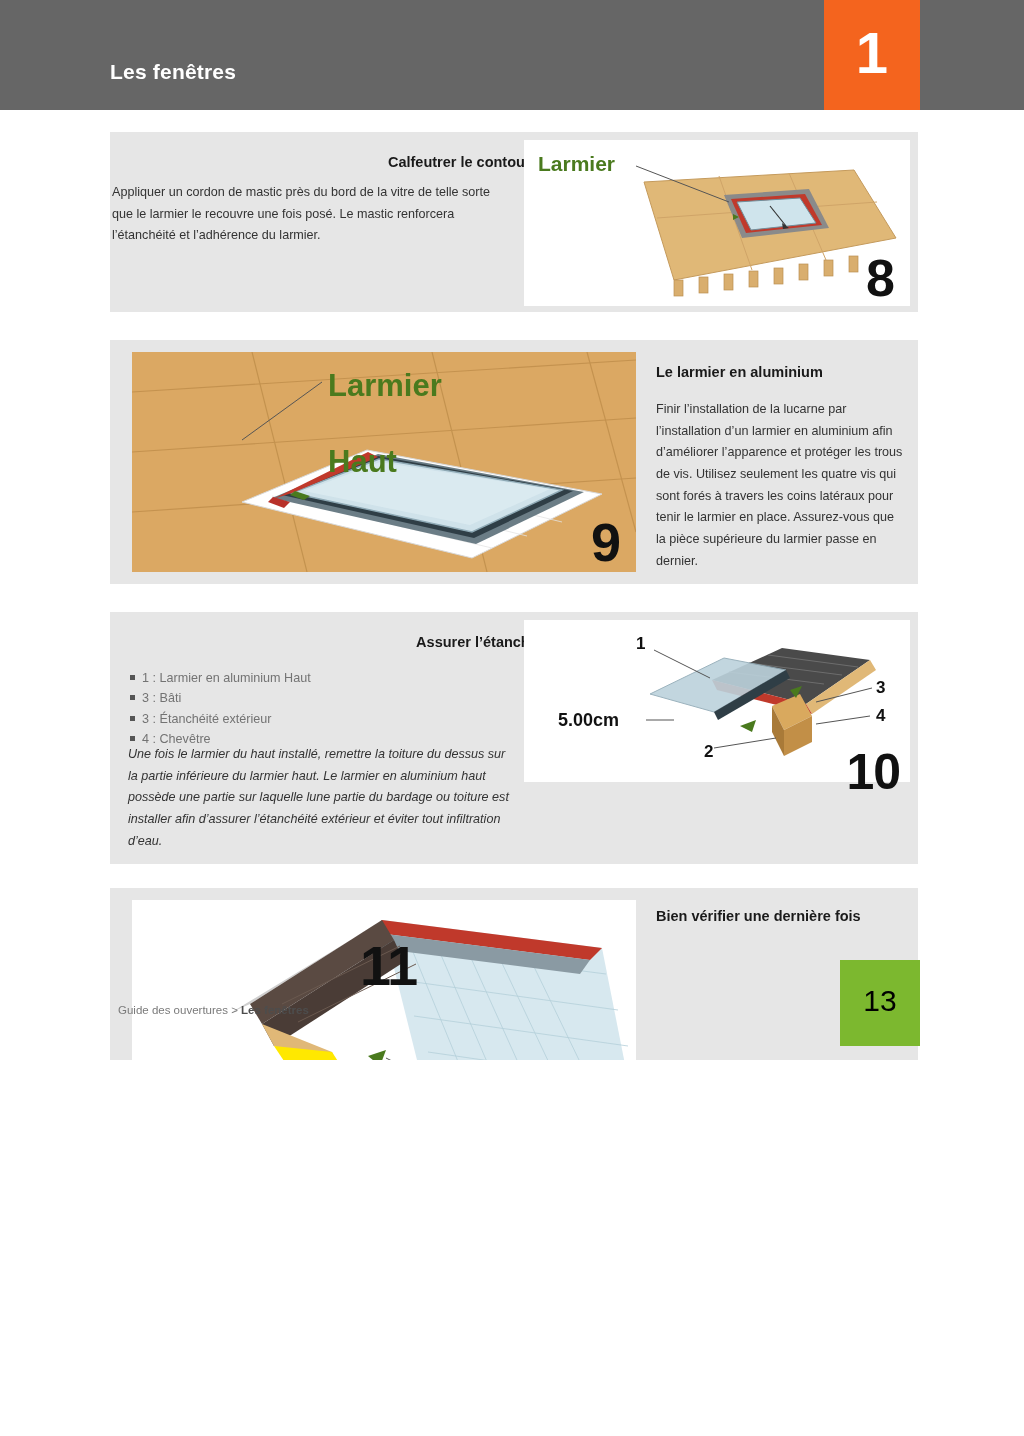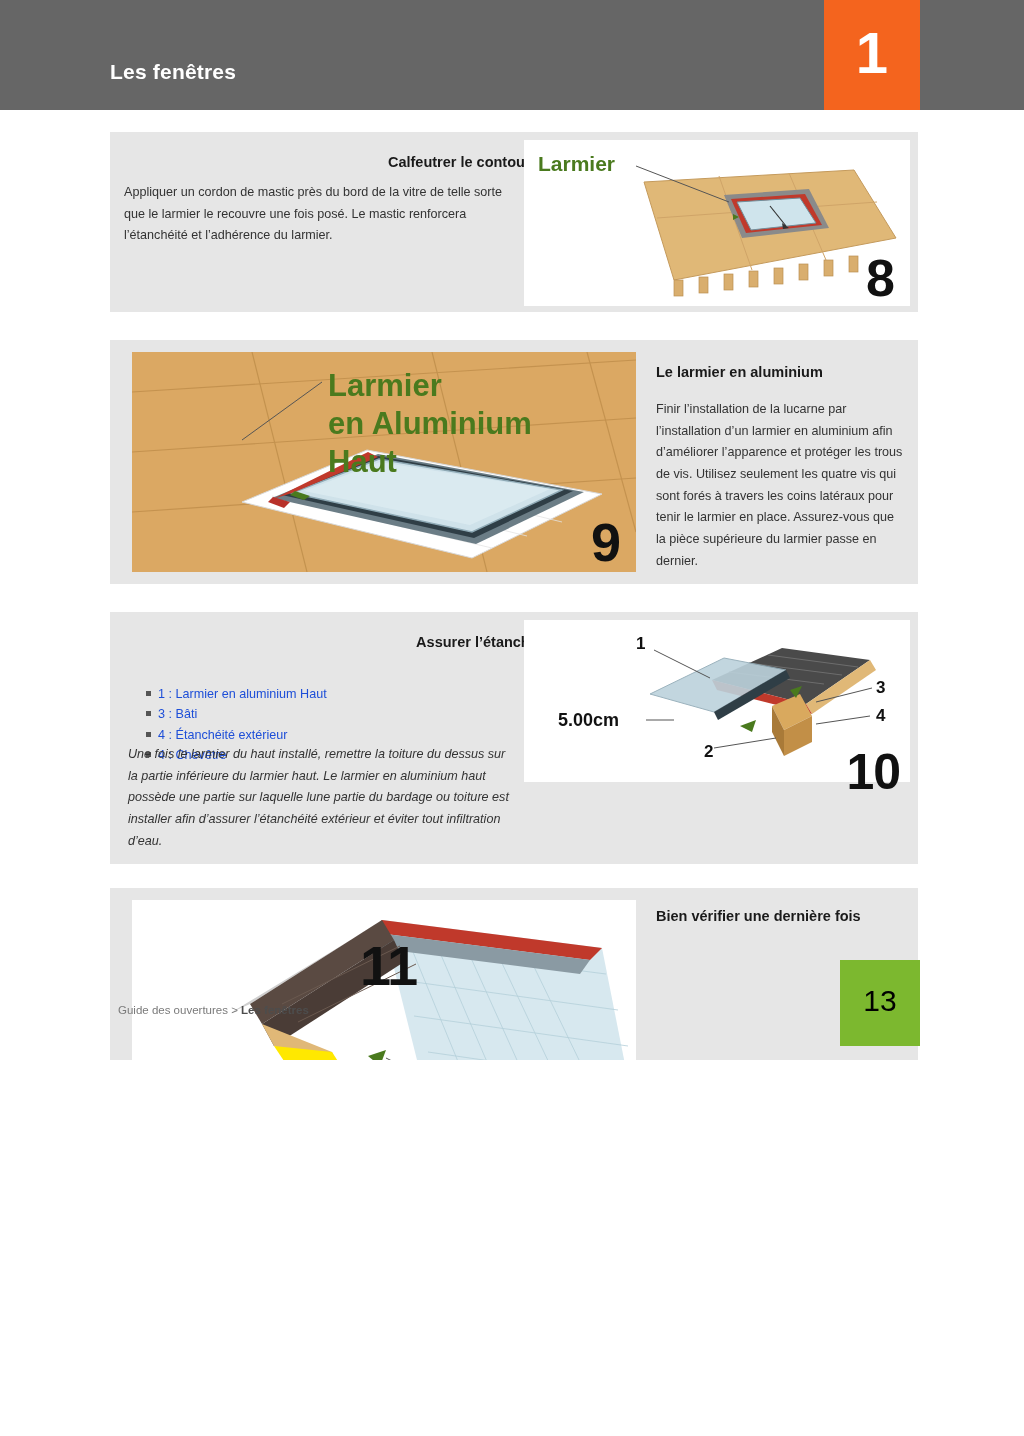--- a/index.html
+++ b/index.html
@@ -59,22 +59,22 @@
     position: absolute; font-size: 14.5px; font-weight: bold; color: #1a1a1a;
   }
   .step-body {
     position: absolute; font-size: 12.6px; color: #333333; line-height: 1.72;
   }
   .step-num {
     position: absolute; font-size: 52px; font-weight: bold; color: #111111;
     line-height: 52px; letter-spacing: -1px;
   }
   .bullets {
-    position: absolute; font-size: 12.6px; color: #1d4ed8; line-height: 1.62;
-    list-style: none; margin: 16px; padding: 0;
+    position: absolute; font-size: 12.6px; color: #737373; line-height: 1.62;
+    list-style: none; margin: 0; padding: 0;
   }
   .bullets li { position: relative; padding-left: 14px; }
   .bullets li:before {
     content: ""; position: absolute; left: 2px; top: 7px;
     width: 5px; height: 5px; background: #555;
   }
 
   
   .ill { position: absolute; left: 0; top: 0; width: 100%; height: 100%; }
   .lbl {
@@ -110,21 +110,21 @@
     </div>
   </div>
 
   <div class="watermark">
     <div class="wm-c">©</div>
     <div class="wm-text">SUNDIY</div>
   </div>
 
   <div class="block" style="left:110px; top:132px; width:808px; height:180px;">
     <div class="step-title" style="left:20px; top:22px; width:490px; text-align:right;">Calfeutrer le contour de la fenêtre</div>
-    <div class="step-body" style="left:14px; top:50px; width:380px;">Appliquer un cordon de mastic près du bord de la vitre de telle sorte que le larmier le recouvre une fois posé. Le mastic renforcera l’étanchéité et l’adhérence du larmier.</div>
+    <div class="step-body" style="left:2px; top:50px; width:380px;">Appliquer un cordon de mastic près du bord de la vitre de telle sorte que le larmier le recouvre une fois posé. Le mastic renforcera l’étanchéité et l’adhérence du larmier.</div>
 
     <div class="panel-img" style="left:414px; top:8px; width:386px; height:166px;">
       <svg class="ill" viewBox="0 0 386 166" preserveAspectRatio="none">
         <polygon points="120,42 330,30 372,98 150,140" fill="#e0b877"></polygon>
         <polygon points="120,42 330,30 372,98 150,140" fill="none" stroke="#c49a5c" stroke-width="1"></polygon>
         <line x1="195" y1="36" x2="228" y2="130" stroke="#cfa468" stroke-width="1"></line>
         <line x1="265" y1="33" x2="302" y2="120" stroke="#cfa468" stroke-width="1"></line>
         <line x1="133" y1="78" x2="353" y2="62" stroke="#cfa468" stroke-width="1"></line>
         <g fill="#d9ae6e" stroke="#bb8f52" stroke-width="0.7">
           <rect x="150" y="140" width="9" height="16"></rect>
@@ -172,39 +172,38 @@
         </g>
         <polygon points="140,146 246,102 452,140 344,192" fill="#6b7d86"></polygon>
         <polygon points="150,143 246,104 441,139 342,186" fill="#2f3e46"></polygon>
         <polygon points="160,141 247,107 430,138 340,180" fill="#cfe2ea" stroke="#8ea9b5" stroke-width="1.4"></polygon>
         <polygon points="172,139 248,110 418,137 338,173" fill="#dcebf1" opacity="0.85"></polygon>
         <polygon points="141,147 160,141 246,105 236,100" fill="#c0392b"></polygon>
         <polygon points="136,150 152,156 158,150 141,145" fill="#b8312a"></polygon>
         <polygon points="163,139 178,144 172,148 158,143" fill="#4a7a1e"></polygon>
       </svg>
       <div class="lbl" style="left:196px; top:16px; font-size:31px; line-height:36px;">Larmier</div>
-      <div class="lbl" style="left:196px; top:54px; font-size:31px; line-height:36px;">en Aluminium</div>
       <div class="lbl" style="left:196px; top:92px; font-size:31px; line-height:36px;">Haut</div>
       <svg class="ill" viewBox="0 0 504 220" preserveAspectRatio="none">
         <line x1="190" y1="30" x2="110" y2="88" stroke="#555" stroke-width="1"></line>
       </svg>
       <div class="step-num" style="right:16px; bottom:4px; font-size:54px;">9</div>
     </div>
 
     <div class="step-title" style="left:546px; top:24px; width:250px;">Le larmier en aluminium</div>
     <div class="step-body" style="left:546px; top:52px; width:250px;margin-top:7px;">Finir l’installation de la lucarne par l’installation d’un larmier en aluminium afin d’améliorer l’apparence et protéger les trous de vis. Utilisez seulement les quatre vis qui sont forés à travers les coins latéraux pour tenir le larmier en place. Assurez-vous que la pièce supérieure du larmier passe en dernier.</div>
   </div>
 
   <div class="block" style="left:110px; top:612px; width:808px; height:252px;">
     <div class="step-title" style="left:20px; top:22px; width:490px; text-align:right;">Assurer l’étanchéité extérieur</div>
 
     <ul class="bullets" style="left:18px; top:56px; width:380px;">
       <li>1 : Larmier en aluminium Haut</li>
       <li>3 : Bâti</li>
-      <li>4 : Étanchéité extérieur</li>
+      <li>3 : Étanchéité extérieur</li>
       <li>4 : Chevêtre</li>
     </ul>
 
     <div class="step-body" style="left:18px; top:132px; width:390px;font-style:italic;">Une fois le larmier du haut installé, remettre la toiture du dessus sur la partie inférieure du larmier haut. Le larmier en aluminium haut possède une partie sur laquelle lune partie du bardage ou toiture est installer afin d’assurer l’étanchéité extérieur et éviter tout infiltration d’eau.</div>
 
     <div class="panel-img" style="left:414px; top:8px; width:386px; height:162px;">
       <svg class="ill" viewBox="0 0 386 162" preserveAspectRatio="none">
         <polygon points="188,60 258,28 346,40 282,84" fill="#4a4a4a"></polygon>
         <g stroke="#6d6d6d" stroke-width="1">
           <line x1="205" y1="52" x2="300" y2="64"></line>

